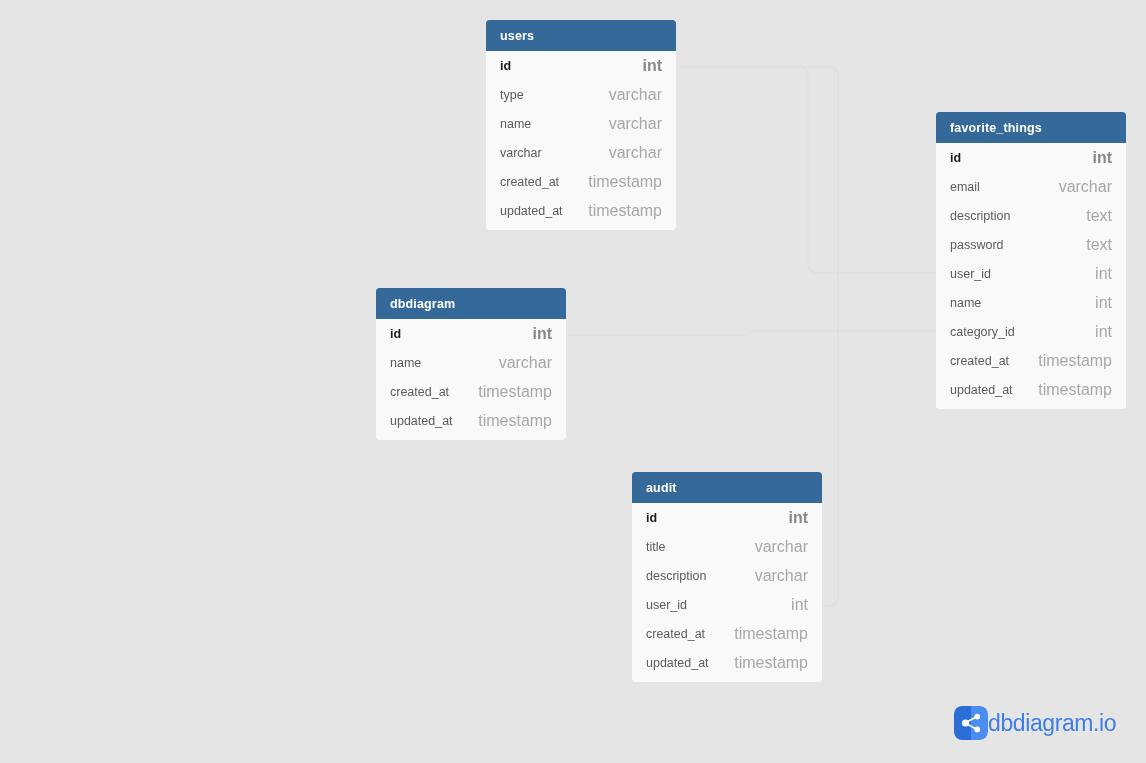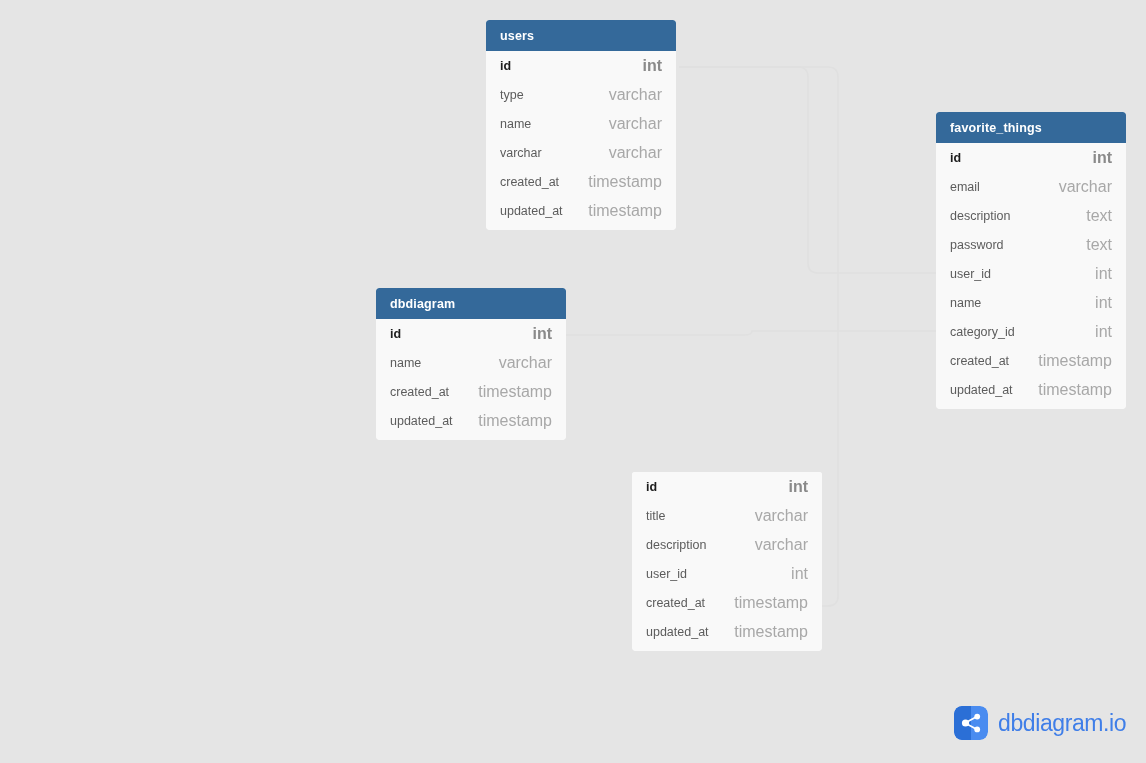--- a/index.html
+++ b/index.html
@@ -77,21 +77,20 @@
     font-weight: bold;
   }
 
   
   #logo {
     position: absolute;
     left: 954px;
     top: 706px;
     display: flex;
     align-items: center;
-    gap: 10px;
   }
   #logo-mark {
     width: 34px;
     height: 34px;
     border-radius: 8px;
     position: relative;
     overflow: hidden;
     flex: none;
   }
   #logo-text {
@@ -205,20 +204,23 @@
             <span class="fname">created_at</span>
             <span class="ftype">timestamp</span>
           </div>
           <div class="row">
             <span class="fname">updated_at</span>
             <span class="ftype">timestamp</span>
           </div>
         </div>
       </div>
       <div class="table" style="left: 632px; top: 472px;">
+        <div class="table-header">
+          <span>audit</span>
+        </div>
         <div class="table-body">
           <div class="row pk">
             <span class="fname">id</span>
             <span class="ftype">int</span>
           </div>
           <div class="row">
             <span class="fname">title</span>
             <span class="ftype">varchar</span>
           </div>
           <div class="row">

